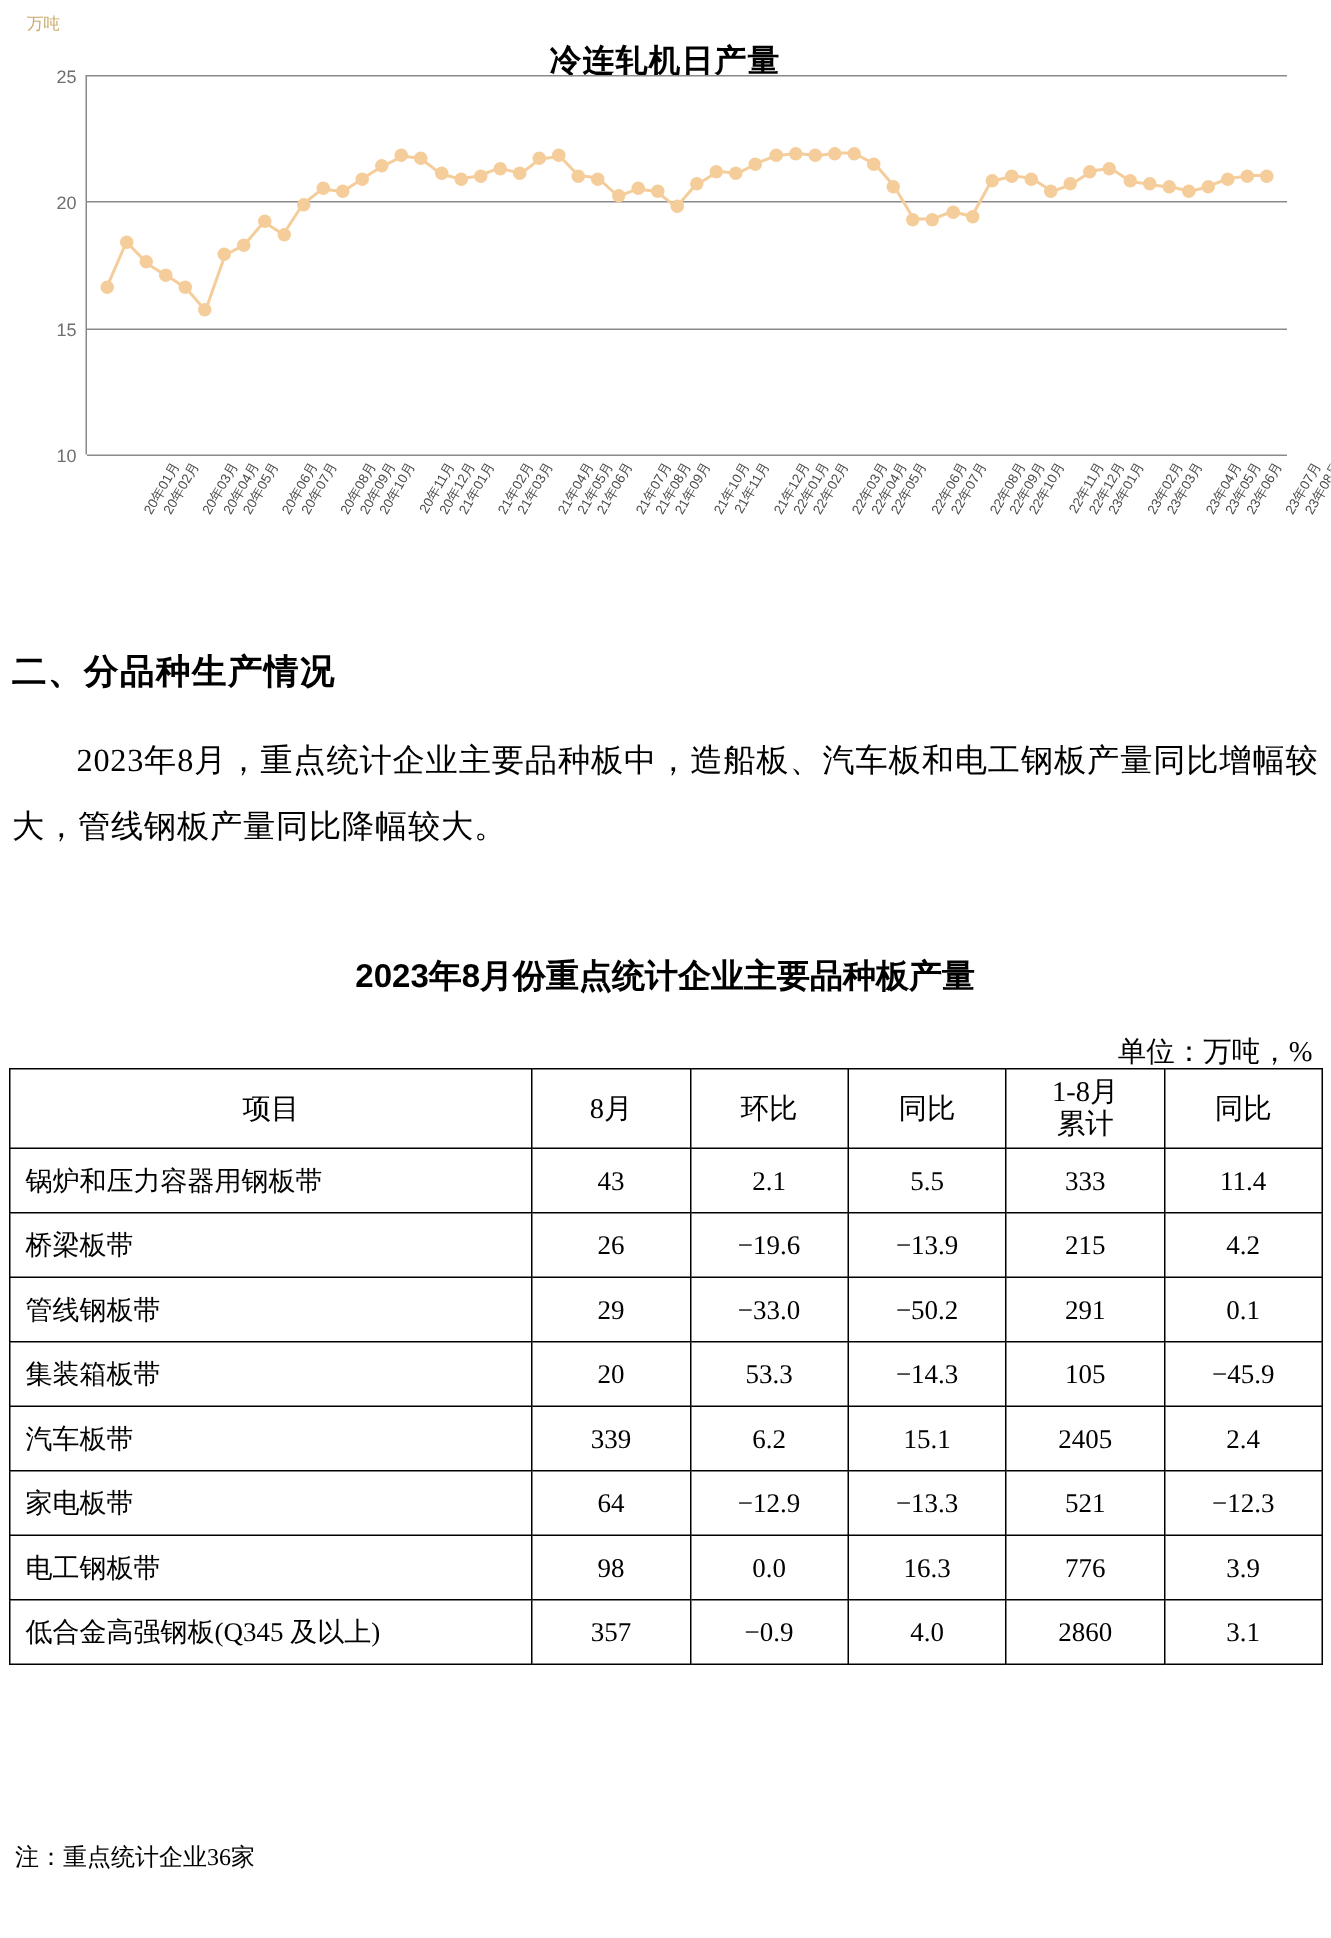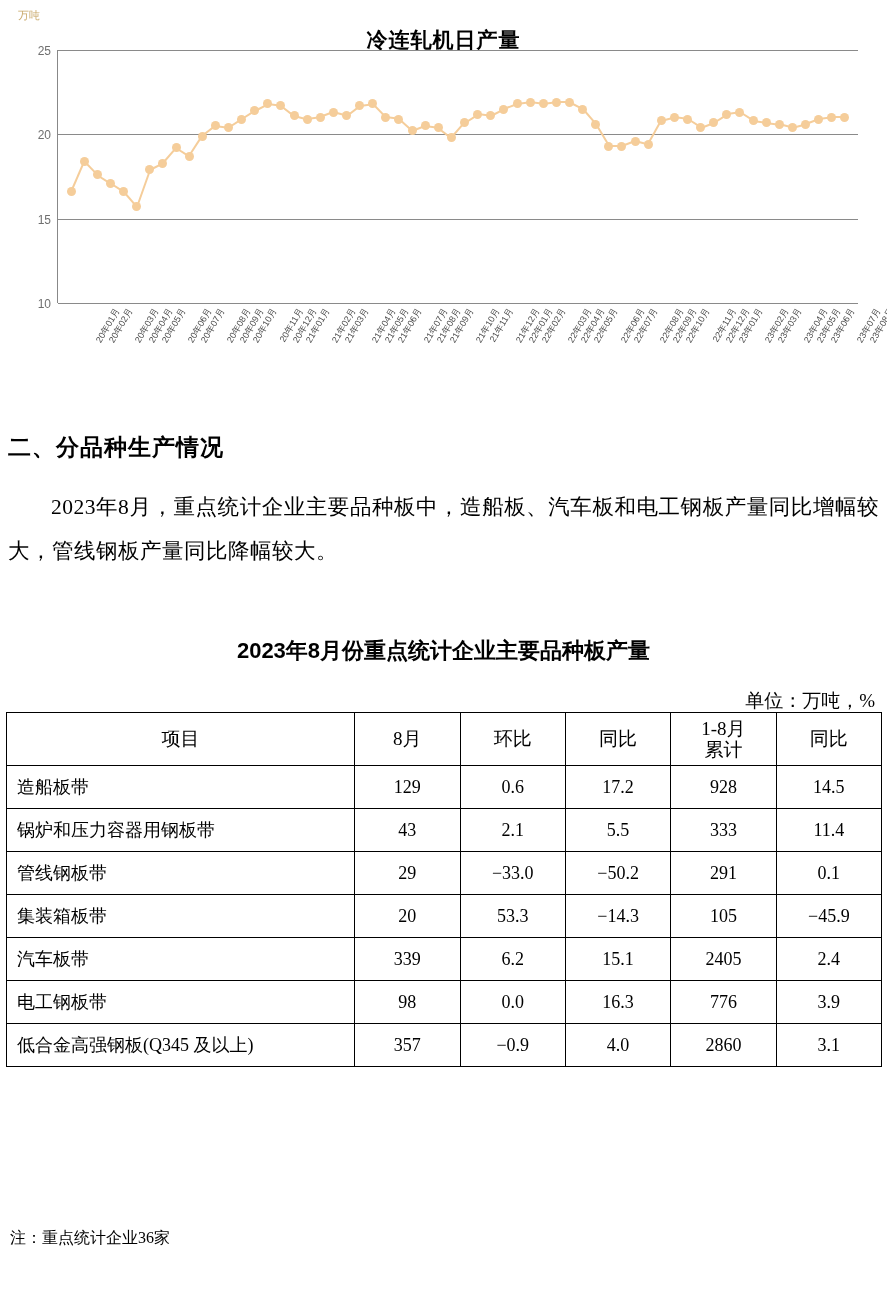--- a/index.html
+++ b/index.html
@@ -401,36 +401,36 @@
       <th>同比</th>
       <th class="multi">
         <div>1-8月</div>
         <div>累计</div>
       </th>
       <th>同比</th>
     </tr>
   </thead>
   <tbody id="tbody">
       <tr>
-        <td class="name">造船板带</td>
-        <td class="num">129</td>
-        <td class="num">0.6</td>
-        <td class="num">17.2</td>
-        <td class="num">928</td>
-        <td class="num">14.5</td>
-      </tr>
-      <tr>
         <td class="name">锅炉和压力容器用钢板带</td>
         <td class="num">43</td>
         <td class="num">2.1</td>
         <td class="num">5.5</td>
         <td class="num">333</td>
         <td class="num">11.4</td>
       </tr>
       <tr>
+        <td class="name">桥梁板带</td>
+        <td class="num">26</td>
+        <td class="num">−19.6</td>
+        <td class="num">−13.9</td>
+        <td class="num">215</td>
+        <td class="num">4.2</td>
+      </tr>
+      <tr>
         <td class="name">管线钢板带</td>
         <td class="num">29</td>
         <td class="num">−33.0</td>
         <td class="num">−50.2</td>
         <td class="num">291</td>
         <td class="num">0.1</td>
       </tr>
       <tr>
         <td class="name">集装箱板带</td>
         <td class="num">20</td>
@@ -441,20 +441,28 @@
       </tr>
       <tr>
         <td class="name">汽车板带</td>
         <td class="num">339</td>
         <td class="num">6.2</td>
         <td class="num">15.1</td>
         <td class="num">2405</td>
         <td class="num">2.4</td>
       </tr>
       <tr>
+        <td class="name">家电板带</td>
+        <td class="num">64</td>
+        <td class="num">−12.9</td>
+        <td class="num">−13.3</td>
+        <td class="num">521</td>
+        <td class="num">−12.3</td>
+      </tr>
+      <tr>
         <td class="name">电工钢板带</td>
         <td class="num">98</td>
         <td class="num">0.0</td>
         <td class="num">16.3</td>
         <td class="num">776</td>
         <td class="num">3.9</td>
       </tr>
       <tr>
         <td class="name">低合金高强钢板(Q345 及以上)</td>
         <td class="num">357</td>

